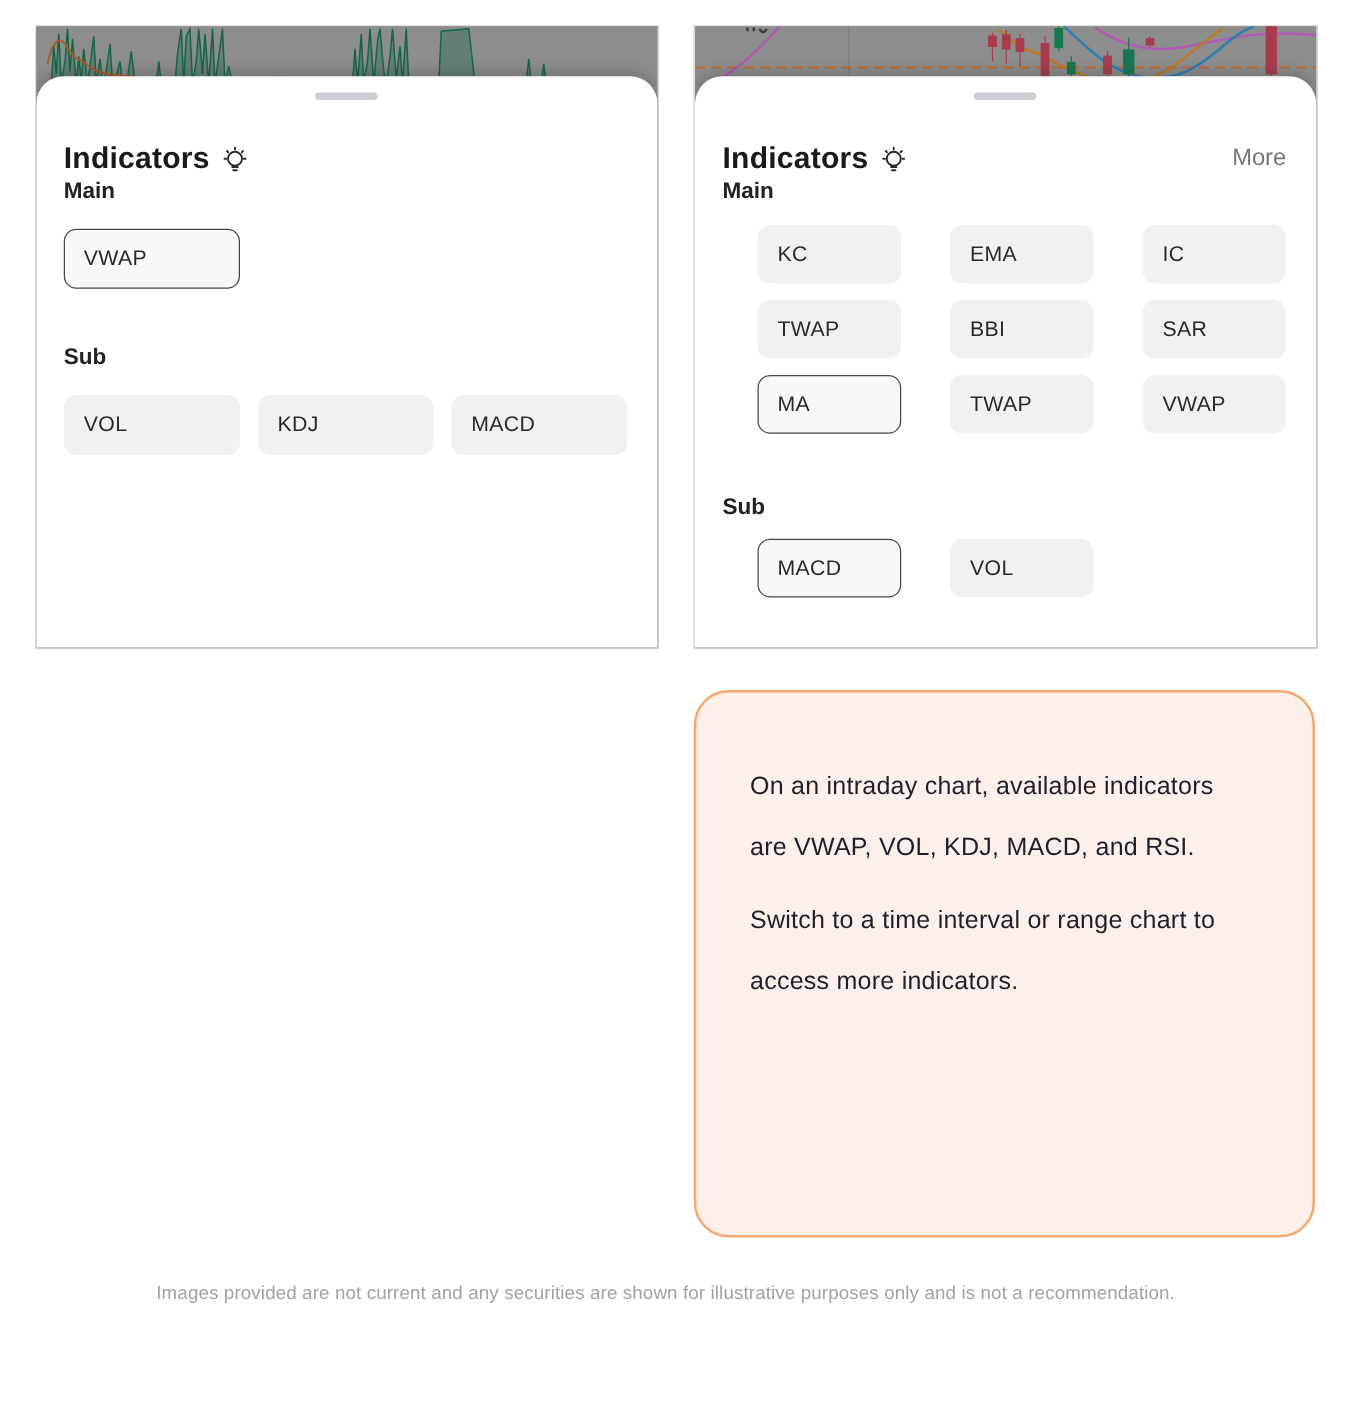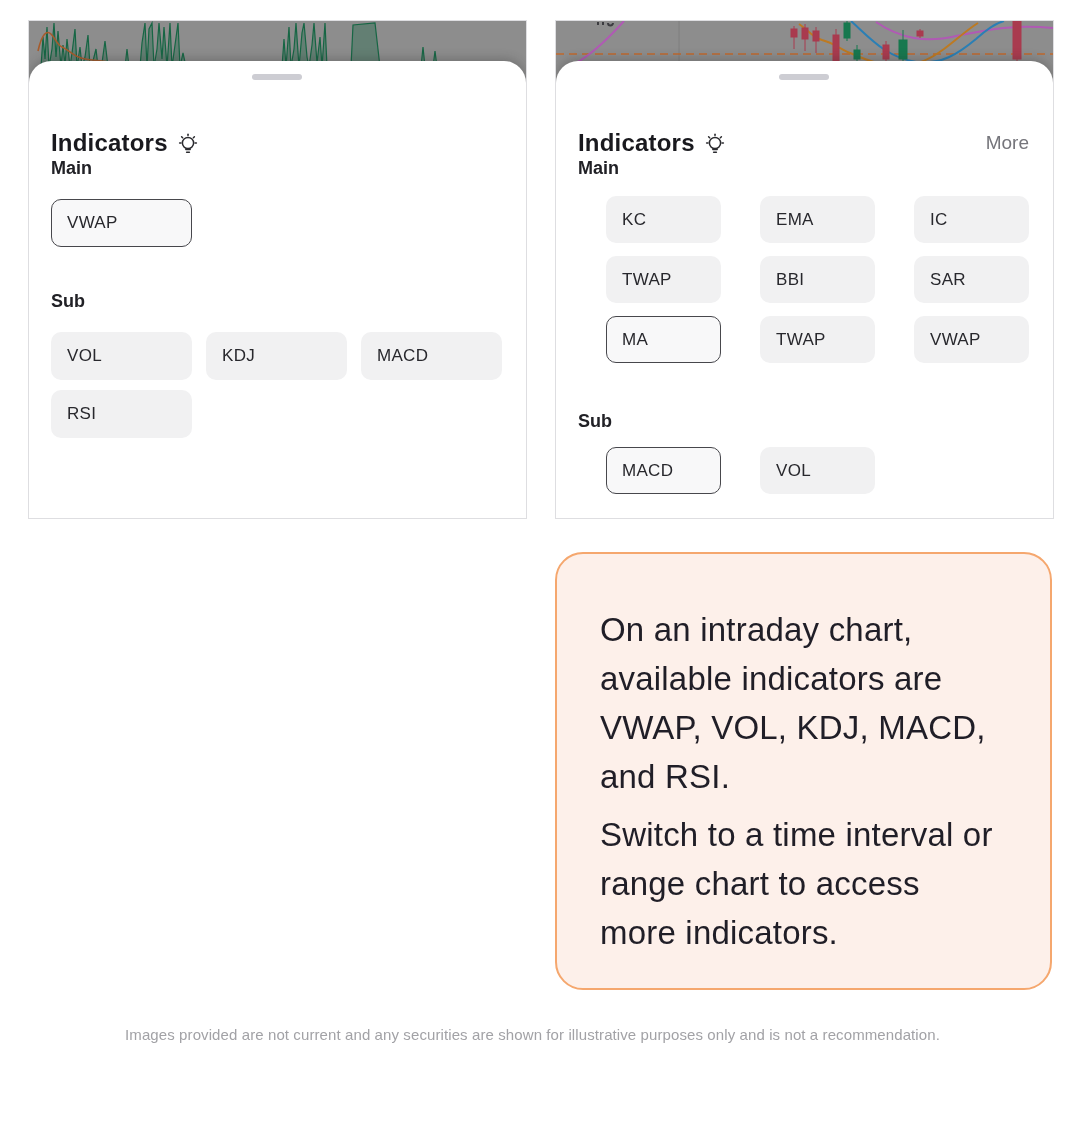--- a/index.html
+++ b/index.html
@@ -14,21 +14,21 @@
   }
   #panel-left{left:28px;}
   #panel-right{left:555px;}
   .chart-strip{position:absolute;top:0;left:0;width:497px;height:46px;display:block;}
   .sheet{
     position:absolute;left:0;right:0;top:40px;bottom:0;background:#ffffff;
     border-radius:22px 22px 0 0;box-shadow:0 -3px 10px rgba(40,40,40,.25);
     padding:0 24px 0 22px;box-sizing:border-box;
   }
   .handle{width:50px;height:6px;border-radius:3px;background:#cdcdd3;margin:13px auto 0 auto;}
-  .sheet-head{display:flex;align-items:center;margin-top:48px;height:30px;}
+  .sheet-head{display:flex;align-items:center;margin-top:32px;height:30px;}
   .sheet-title{font-size:24px;font-weight:700;color:#19191e;letter-spacing:.2px;margin:0;}
   .bulb{margin-left:9px;margin-top:2px;}
   .more{margin-left:auto;font-size:19px;color:#75757b;cursor:pointer;background:none;border:none;padding:0;font-family:inherit;}
   .section-label{font-size:18px;font-weight:700;color:#212126;}
   .lbl-main{}
   .lbl-sub-left{margin-top:44px;}
   .lbl-sub-right{margin-top:48px;}
   .btn-grid{display:grid;grid-template-columns:repeat(3,1fr);column-gap:14px;row-gap:10px;margin-top:20px;}
   #panel-right .btn-grid{column-gap:11px;row-gap:13px;margin-top:17px;}
   #panel-right .grid-sub{margin-top:15px;}
@@ -38,21 +38,21 @@
     font-family:inherit;font-size:17px;color:#28282d;letter-spacing:.3px;cursor:pointer;text-align:left;
   }
   #panel-right .chip{height:47px;margin-left:28px;}
   .chip.selected{background:#f8f8f9;border-color:#47474c;}
   .grid-main-left{grid-template-columns:repeat(3,1fr);}
   .callout{
     position:absolute;left:555px;top:552px;width:497px;height:438px;box-sizing:border-box;
     background:#fdf0ea;border:2px solid #f5a76e;border-radius:28px;
     padding:51px 45px 0 43px;
   }
-  .callout p{margin:0 0 9px 0;font-size:33px;line-height:49px;color:#201e27;letter-spacing:.2px;}
+  .callout p{margin:0 0 9px 0;font-size:20px;line-height:49px;color:#201e27;letter-spacing:.2px;}
   .disclaimer{
     position:absolute;left:0;right:16px;top:1026px;text-align:center;
     font-size:15px;color:#a2a2a6;letter-spacing:.1px;
   }
 </style>
 </head>
 <body>
 
 <div class="panel" id="panel-left">
   <svg class="chart-strip" viewBox="0 0 497 46" preserveAspectRatio="none">
@@ -86,23 +86,20 @@
     <div class="section-label lbl-sub-left">Sub</div>
     <div class="btn-grid">
         <button class="chip">
           <span>VOL</span>
         </button>
         <button class="chip">
           <span>KDJ</span>
         </button>
         <button class="chip">
           <span>MACD</span>
-        </button>
-        <button class="chip">
-          <span>RSI</span>
         </button>
       </div>
   </div>
 </div>
 
 <div class="panel" id="panel-right">
   <svg class="chart-strip" viewBox="0 0 497 46" preserveAspectRatio="none">
     <rect x="0" y="0" width="497" height="46" fill="#8d8d8d"></rect>
     <line x1="123" y1="0" x2="123" y2="46" stroke="#7e7e7e" stroke-width="1"></line>
     <g stroke="#3c3c40" stroke-width="2">

